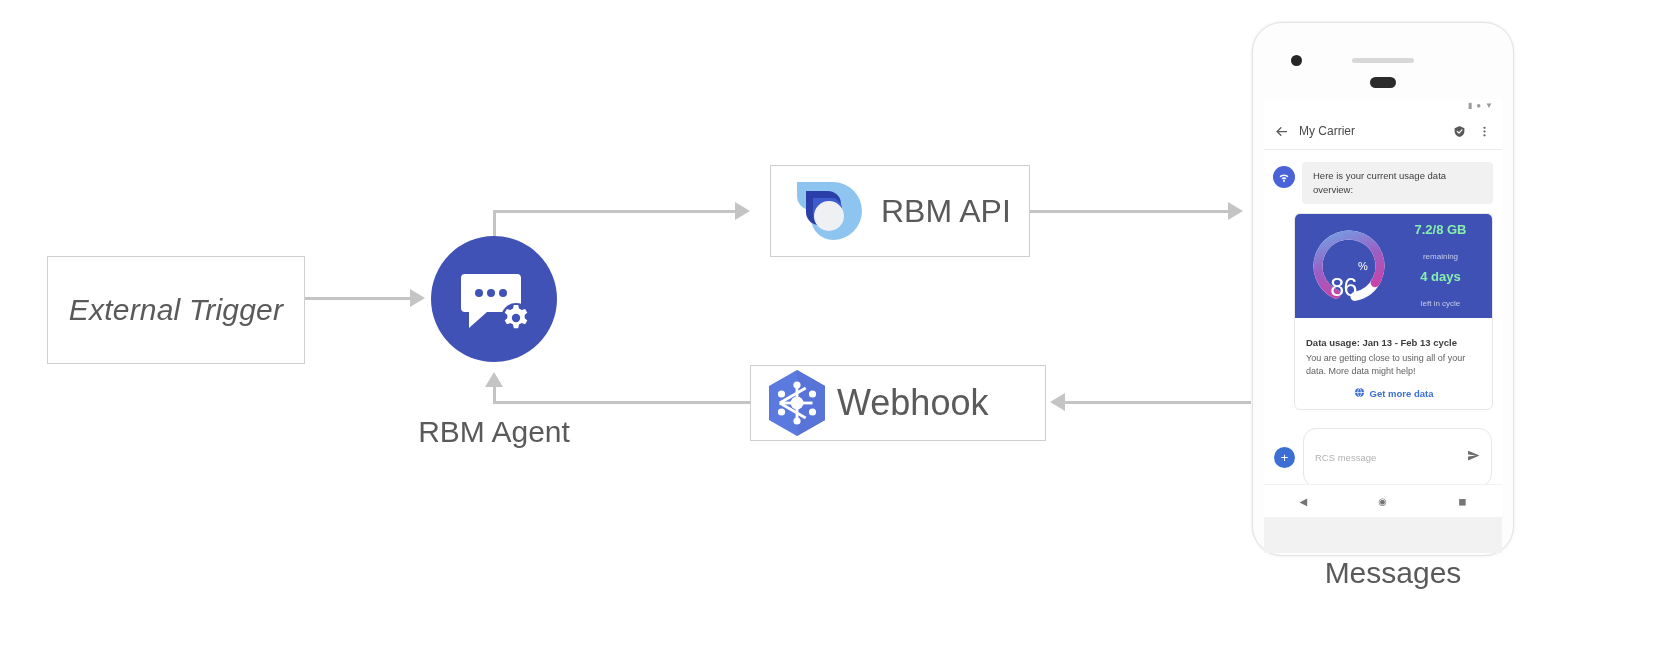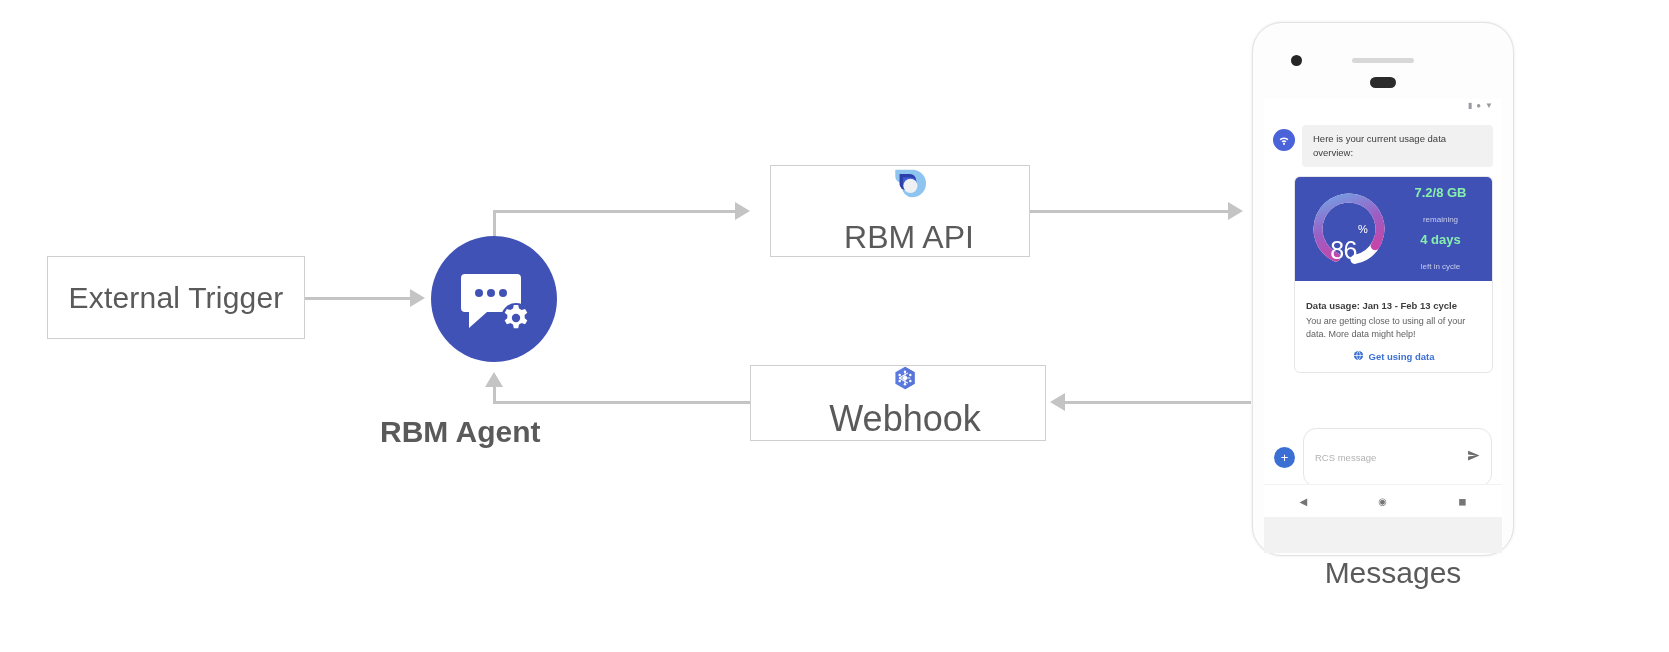--- a/index.html
+++ b/index.html
@@ -11,48 +11,48 @@
     position:relative;
   }
   .stage{position:absolute;left:0;top:0;width:1669px;height:652px;}
 
   
   .box{
     position:absolute;
     border:1px solid #cfcfcf;
     background:#ffffff;
     box-sizing:border-box;
-    display:flex;align-items:center;flex-direction:column;
+    display:flex;align-items:center;
   }
   .box-label{
     font-weight:300;
     color:#5a5a5a;
     white-space:nowrap;
   }
 
   
-  #external-trigger{left:47px;top:256px;width:258px;height:83px;justify-content:center;}
+  #external-trigger{left:47px;top:256px;width:258px;height:108px;justify-content:center;font-style:italic;}
   #external-trigger .box-label{font-size:30px;letter-spacing:.2px;}
 
   
   #rbm-api-box{left:770px;top:165px;width:260px;height:92px;padding-left:18px;gap:18px;}
   #rbm-api-box .box-label{font-size:32px;}
 
   
   #webhook-box{left:750px;top:365px;width:296px;height:76px;padding-left:14px;gap:8px;}
   #webhook-box .box-label{font-size:36px;}
 
   
   #rbm-agent-node{
     position:absolute;left:431px;top:236px;width:126px;height:126px;
     border-radius:50%;background:#4052b5;
   }
   #rbm-agent-label{
-    position:absolute;left:380px;top:415px;width:228px;
-    font-size:30px;font-weight:700;color:#5a5a5a;
+    position:absolute;left:380px;top:415px;width:228px;text-align:center;
+    font-size:30px;font-weight:400;color:#5a5a5a;
   }
   #messages-label{
     position:absolute;left:1258px;top:556px;width:270px;text-align:center;
     font-size:30px;font-weight:300;color:#5a5a5a;
   }
 
   
   .line{position:absolute;background:#c4c4c4;}
   .arrow{position:absolute;width:0;height:0;}
   .arrow-r{border-top:9px solid transparent;border-bottom:9px solid transparent;border-left:15px solid #c4c4c4;}
@@ -226,20 +226,42 @@
     <div id="phone-sensor"></div>
 
     <div id="phone-screen">
 
       <div id="status-bar">
         <span class="status-glyph">▮</span>
         <span class="status-glyph">●</span>
         <span class="status-glyph">▼</span>
       </div>
 
+      <div id="app-header">
+        <span class="hdr-icon">
+          <svg width="15" height="15" viewBox="0 0 24 24" fill="none" stroke="#5a5a5a" stroke-width="2" stroke-linecap="round" stroke-linejoin="round">
+            <line x1="20" y1="12" x2="5" y2="12"></line>
+              <polyline points="11 18 5 12 11 6"></polyline>
+          </svg>
+        </span>
+        <span id="app-title">My Carrier</span>
+        <span class="hdr-icon">
+          <svg width="13" height="13" viewBox="0 0 24 24">
+            <path d="M12 2 L21 6 v6 c0 5-4 9-9 10 c-5-1-9-5-9-10 V6 Z" fill="#5a5a5a"></path>
+            <polyline points="8 12 11 15 16.5 9" fill="none" stroke="#fff" stroke-width="2.2" stroke-linecap="round" stroke-linejoin="round"></polyline>
+          </svg>
+        </span>
+        <span class="hdr-icon">
+          <svg width="13" height="13" viewBox="0 0 24 24" fill="#5a5a5a">
+            <circle cx="12" cy="5" r="2"></circle>
+              <circle cx="12" cy="12" r="2"></circle>
+              <circle cx="12" cy="19" r="2"></circle>
+          </svg>
+        </span>
+      </div>
 
       <div id="conversation">
 
         <div class="msg-row">
           <div id="avatar">
             <svg width="14" height="14" viewBox="0 0 24 24" fill="#ffffff">
               <path d="M12 7.5c3 0 5.6 1.2 7.6 3l-1.9 1.9A8.4 8.4 0 0 0 12 10.2a8.4 8.4 0 0 0-5.7 2.2L4.4 10.5c2-1.8 4.6-3 7.6-3z"></path>
               <path d="M12 12.4c1.7 0 3.2.7 4.3 1.7l-1.9 1.9A3.6 3.6 0 0 0 12 15a3.6 3.6 0 0 0-2.4 1l-1.9-1.9a6.3 6.3 0 0 1 4.3-1.7z"></path>
               <rect x="10.4" y="16.2" width="3.2" height="4.3" rx="1.6"></rect>
             </svg>
@@ -281,21 +303,21 @@
           <div id="card-body">
             <div id="card-title">Data usage: Jan 13 - Feb 13 cycle</div>
             <div id="card-desc">You are getting close to using all of your data. More data might help!</div>
             <div id="card-action">
               <span>
                 <svg width="11" height="11" viewBox="0 0 24 24" fill="#3b6fd4">
                   <circle cx="12" cy="12" r="10"></circle>
                   <path d="M2 12h20M12 2a16 16 0 0 1 0 20A16 16 0 0 1 12 2z" fill="none" stroke="#ffffff" stroke-width="1.6"></path>
                 </svg>
               </span>
-              <span>Get using data</span>
+              <span>Get more data</span>
             </div>
           </div>
         </div>
       </div>
 
       <div id="composer">
         <div id="plus-btn">+</div>
         <div id="composer-field">
           <span id="composer-placeholder">RCS message</span>
           <span>

